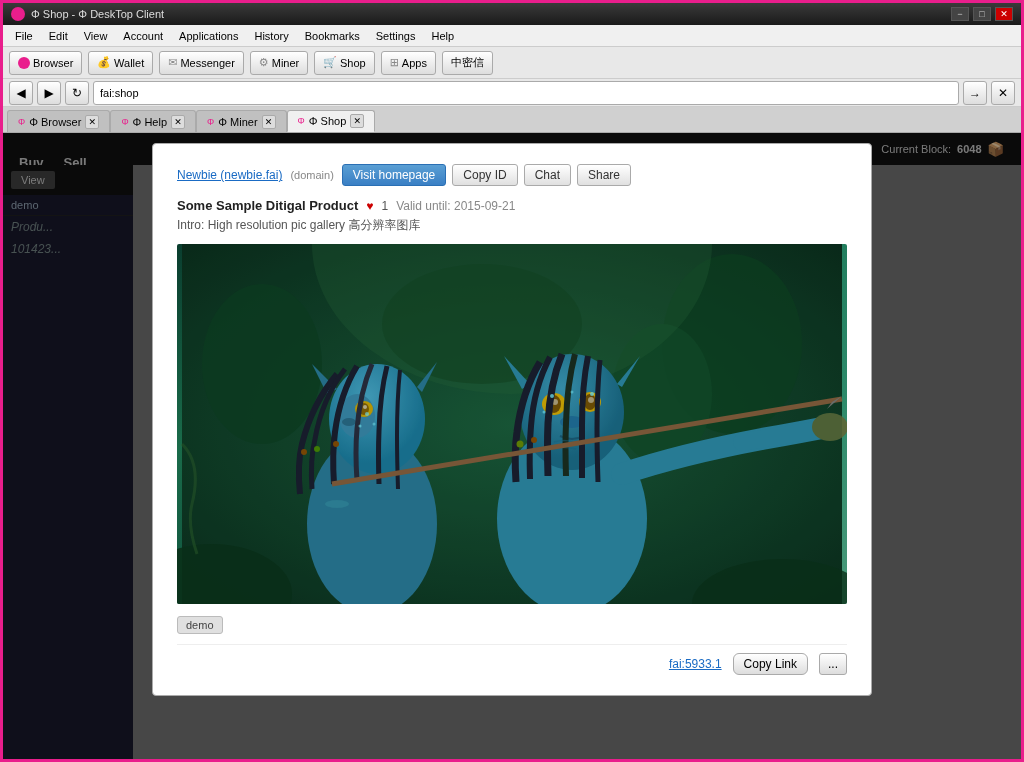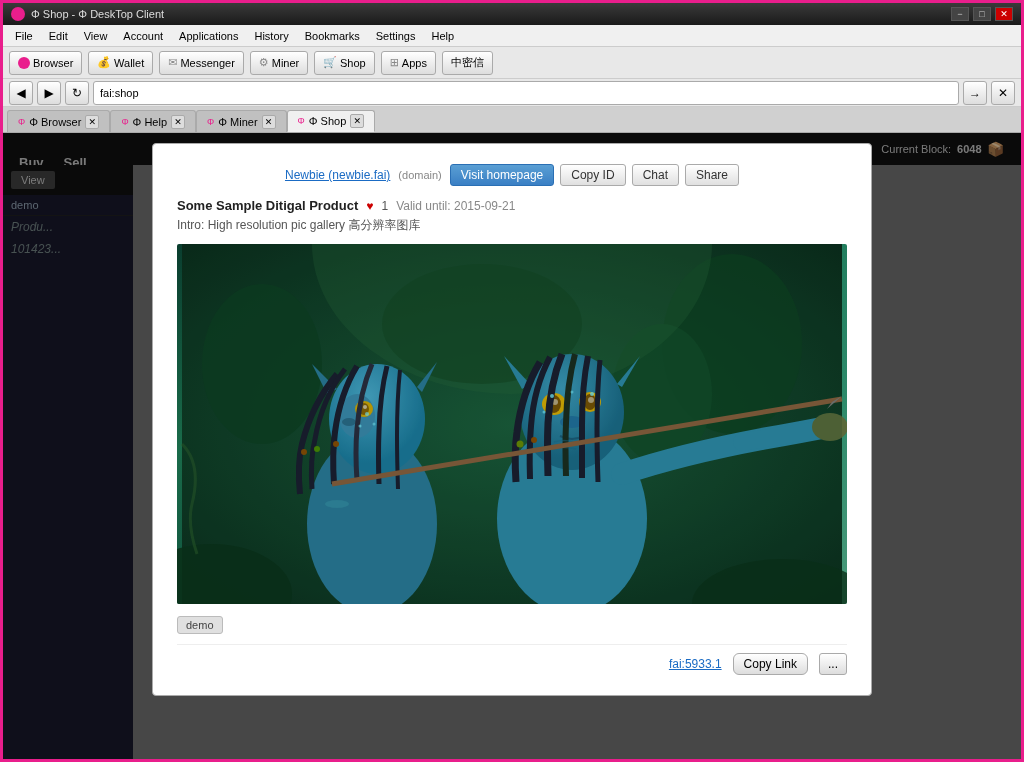--- a/index.html
+++ b/index.html
@@ -245,21 +245,20 @@
       font-size: 18px;
       font-weight: bold;
       margin-bottom: 16px;
       color: #222;
     }
     .modal-author-row {
       display: flex;
       align-items: center;
       gap: 8px;
       margin-bottom: 12px;
-      justify-content: center;
     }
     .author-link {
       color: #1a6bc4;
       text-decoration: underline;
       font-size: 12px;
       cursor: pointer;
     }
     .domain-label {
       color: #888;
       font-size: 11px;

